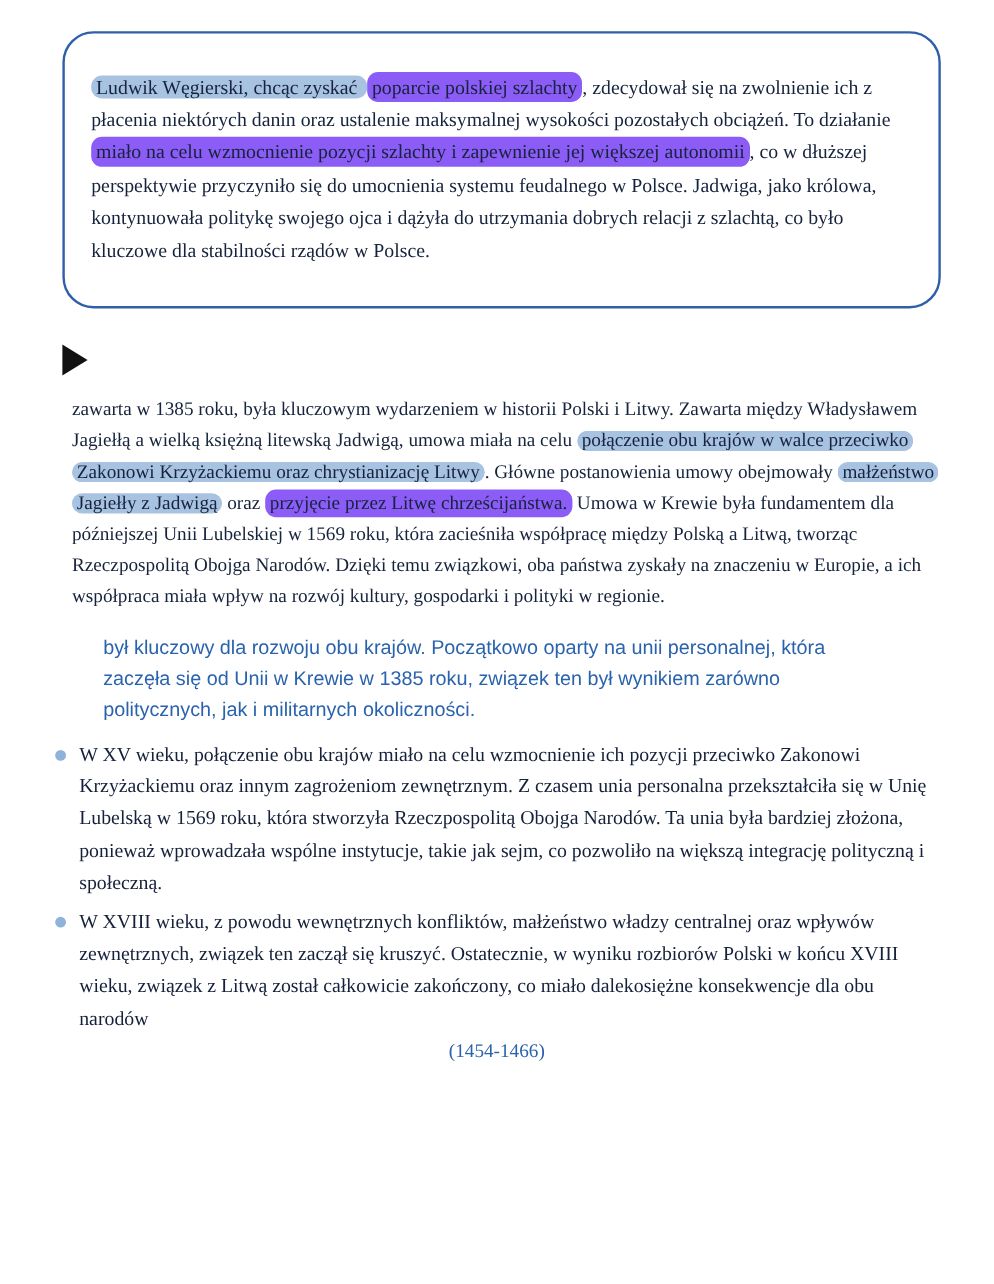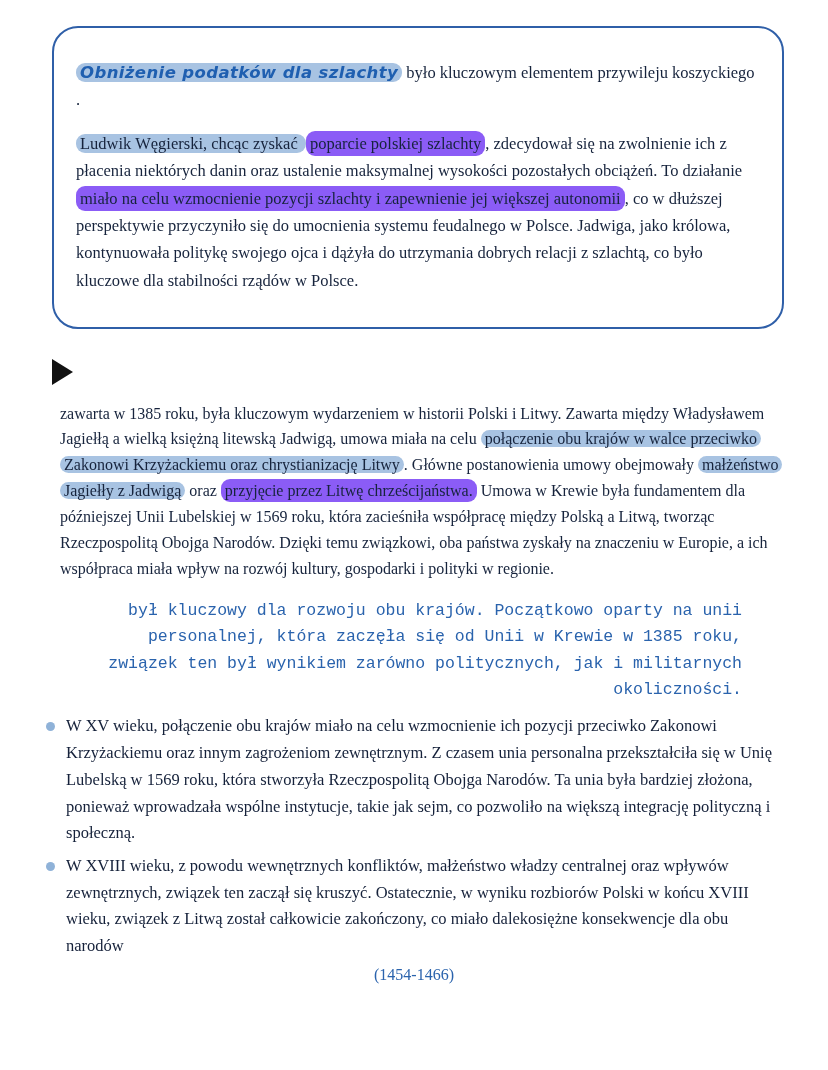--- a/index.html
+++ b/index.html
@@ -105,25 +105,25 @@
     font-weight: bold;
     font-size: 19px;
     letter-spacing: .6px;
     color: #ffffff;
   }
   .banner.wide { width: 680px; }
   .banner.mid  { width: 430px; }
 
   .blue-center {
     margin: 10px 86px 0 86px;
-    text-align: right;
+    text-align: left;
     color: #2a63ad;
     font-size: 16.5px;
     line-height: 1.6;
-    font-family: Liberation Mono, monospace;
+    font-family: Liberation Sans, sans-serif;
   }
   .blue-sub {
     text-align: center;
     color: #2a63ad;
     font-size: 16px;
     margin-top: 4px;
   }
 
   
   ul.dots {
@@ -148,23 +148,20 @@
     background: #8fb2d8;
   }
 </style>
 </head>
 <body>
 
 <div class="page">
 
   <div class="callout">
     <p class="para">
-      <span class="script-blue hl">Obniżenie podatków dla szlachty</span><span> było kluczowym elementem przywileju koszyckiego .</span>
-    </p>
-    <p class="para">
       <span class="hl">Ludwik Węgierski, chcąc zyskać </span><span class="hl-strong">poparcie polskiej szlachty</span><span>, zdecydował się na zwolnienie ich z płacenia niektórych danin oraz ustalenie maksymalnej wysokości pozostałych obciążeń. To działan</span><span>ie </span><span class="hl-strong">miało na celu wzmocnienie pozycji szlachty i zapewnienie jej większej autonomii</span><span>, co w dłuższej perspektywie przyczyniło się do umocnienia systemu feudalnego w Polsce. Jadwiga, jako królowa, kontynuowała politykę swojego ojca i dążyła do utrzymania dobrych relacji z szlachtą, co było kluczowe dla stabilności rządów w Polsce.</span>
     </p>
   </div>
 
   <div class="sec-head">
     <span class="tri"></span>
   </div>
 
   <div class="body-block">
     <p class="para">

